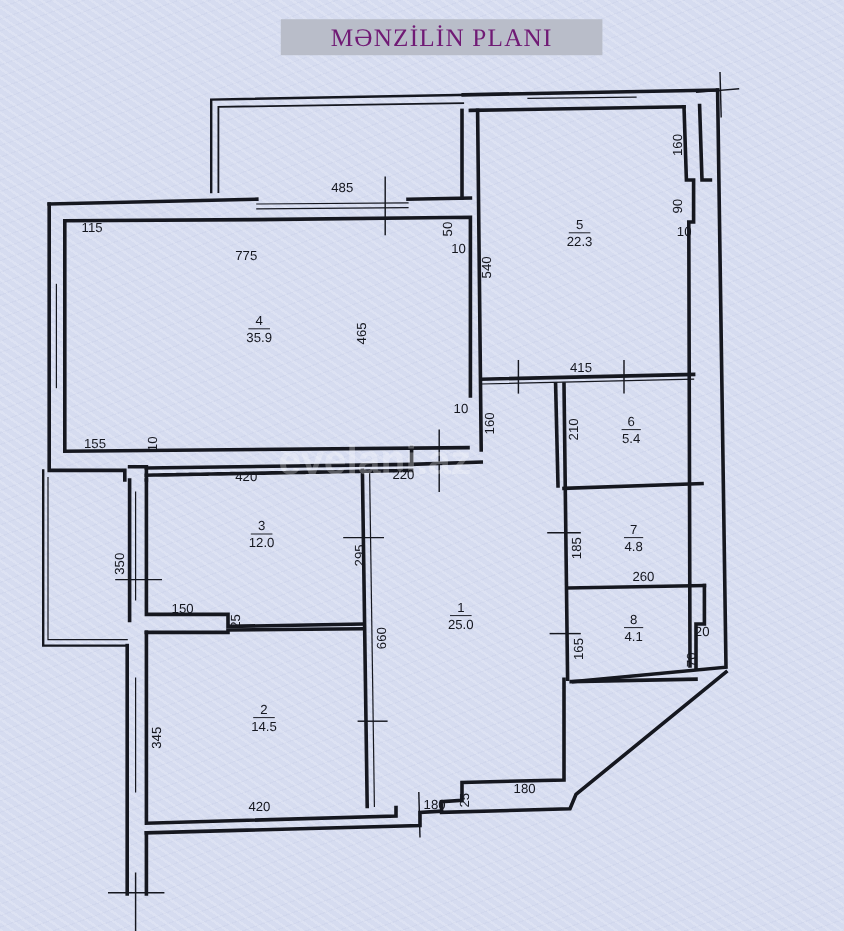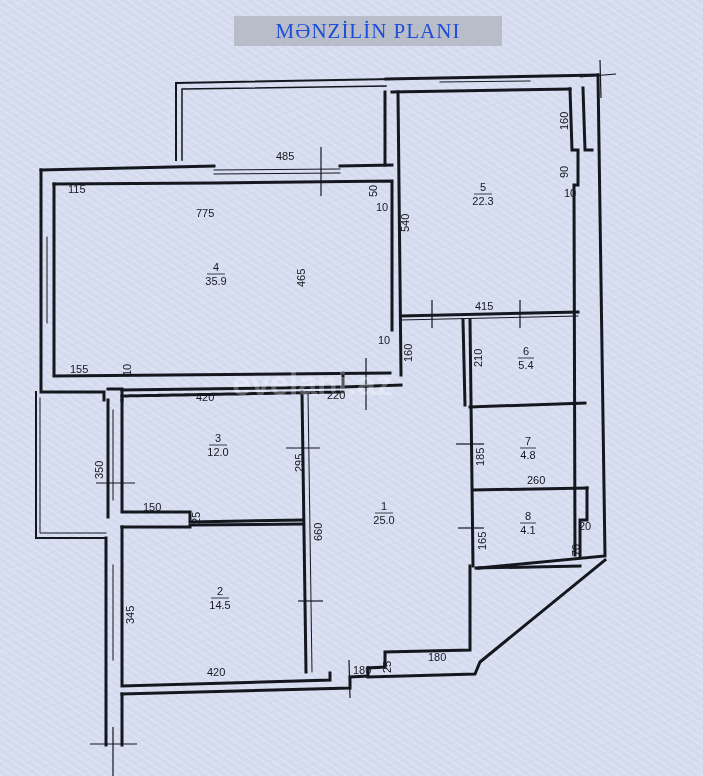--- a/index.html
+++ b/index.html
@@ -8,21 +8,21 @@
     background:#d6dcf0;
     background-image:
       repeating-linear-gradient(35deg, rgba(255,255,255,0.18) 0 2px, rgba(0,0,0,0) 2px 6px),
       repeating-linear-gradient(-20deg, rgba(150,160,200,0.08) 0 1px, rgba(0,0,0,0) 1px 9px);
     font-family: "Liberation Sans", sans-serif;
     position:relative;
   }
   .title-box {
     position:absolute; left:234px; top:16px; width:268px; height:30px;
     background:#b9bdc9; display:flex; align-items:center; justify-content:center;
-    font-family:"Liberation Serif", serif; font-size:21px; letter-spacing:1px; color:#1d4ed8;
+    font-family:"Liberation Serif", serif; font-size:21px; letter-spacing:1px; color:#701a75;
   }
   svg { position:absolute; left:0; top:0; }
   .dim { font-size:11px; fill:#15171f; font-family:"Liberation Sans", sans-serif; }
   .rn { font-size:11px; fill:#15171f; text-anchor:middle; font-family:"Liberation Sans", sans-serif; }
   .wm { font-size:34px; fill:#ffffff; opacity:0.28; font-weight:bold; font-family:"Liberation Sans", sans-serif; }
 </style>
 </head>
 <body>
 
 <div class="title-box">MƏNZİLİN PLANI</div>

